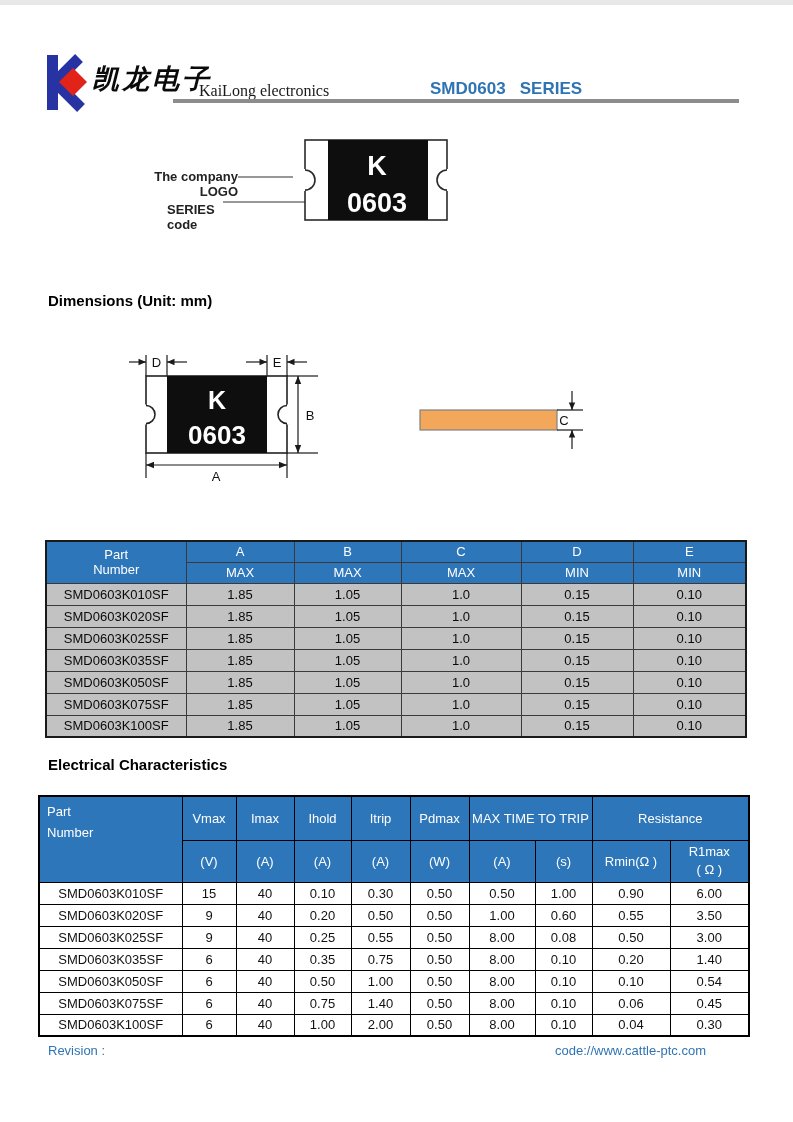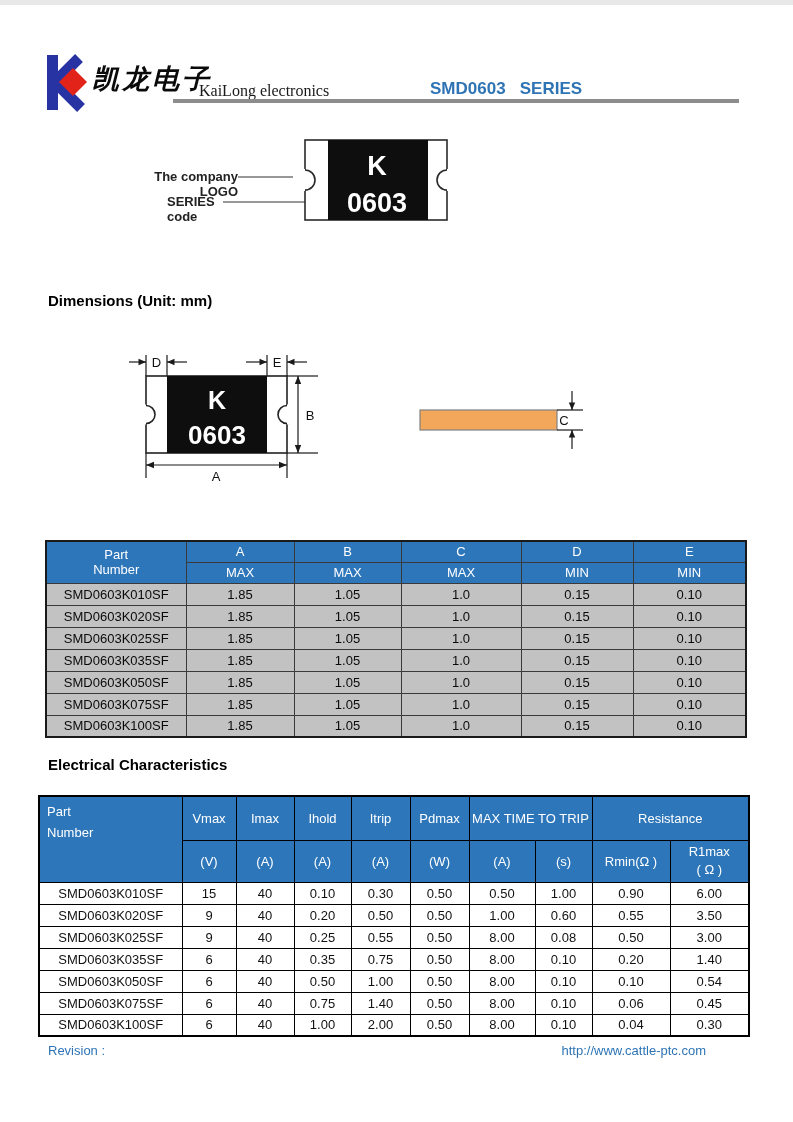--- a/index.html
+++ b/index.html
@@ -21,21 +21,21 @@
   }
   .series-title {
     left:430px; top:74px; width:300px; text-align:left;
     font-weight:bold; font-size:17px; color:#2e74b5; white-space:pre;
   }
   .header-rule { left:173px; top:94px; width:566px; height:4px; background:#8c8c8c; }
 
   
   .callout { font-size:13px; color:#222;font-weight:bold; }
   .callout-logo { left:138px; top:164px; width:100px; text-align:right; }
-  .callout-series { left:167px; top:189px; width:70px; text-align:left; }
+  .callout-series { left:167px; top:197px; width:70px; text-align:left; }
 
   .section-heading {
     font-weight:bold; font-size:15px; color:#000000;
   }
   .heading-dim { left:48px; top:287px; }
   .heading-elec { left:48px; top:751px; }
 
   svg text { font-family:"Liberation Sans", sans-serif; }
   .mark-text { fill:#ffffff; font-weight:bold; }
   .dim-letter { fill:#111; font-size:13px; }
@@ -381,15 +381,15 @@
           <td>0.50</td>
           <td>8.00</td>
           <td>0.10</td>
           <td>0.04</td>
           <td>0.30</td>
         </tr>
       </tbody>
   </table>
 
   <div class="abs footer-left">Revision :</div>
-  <div class="abs footer-right">http://www.cattle-ptc.com</div>
+  <div class="abs footer-right">code://www.cattle-ptc.com</div>
 
 </div>
 
 </body></html>

